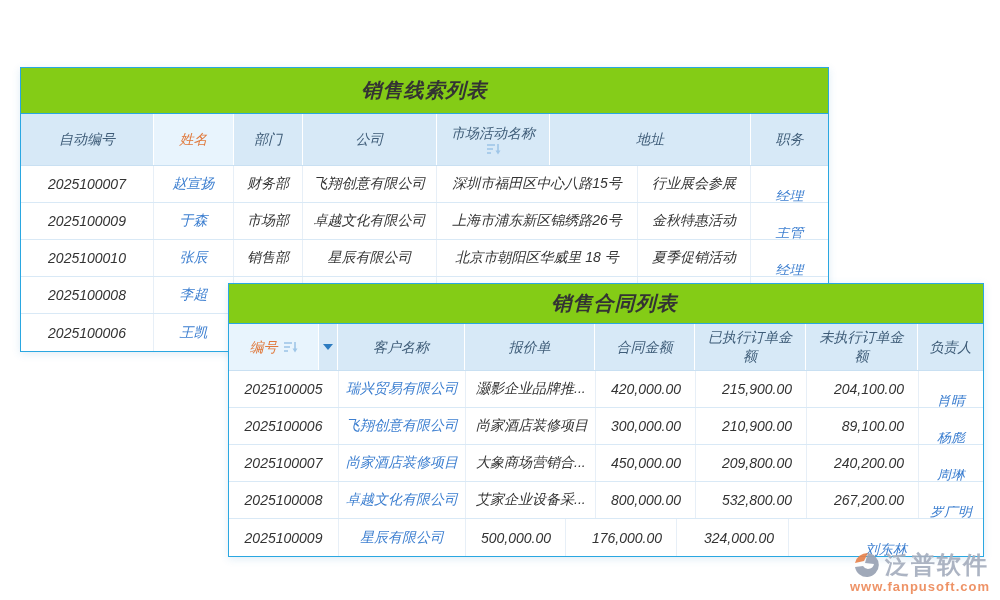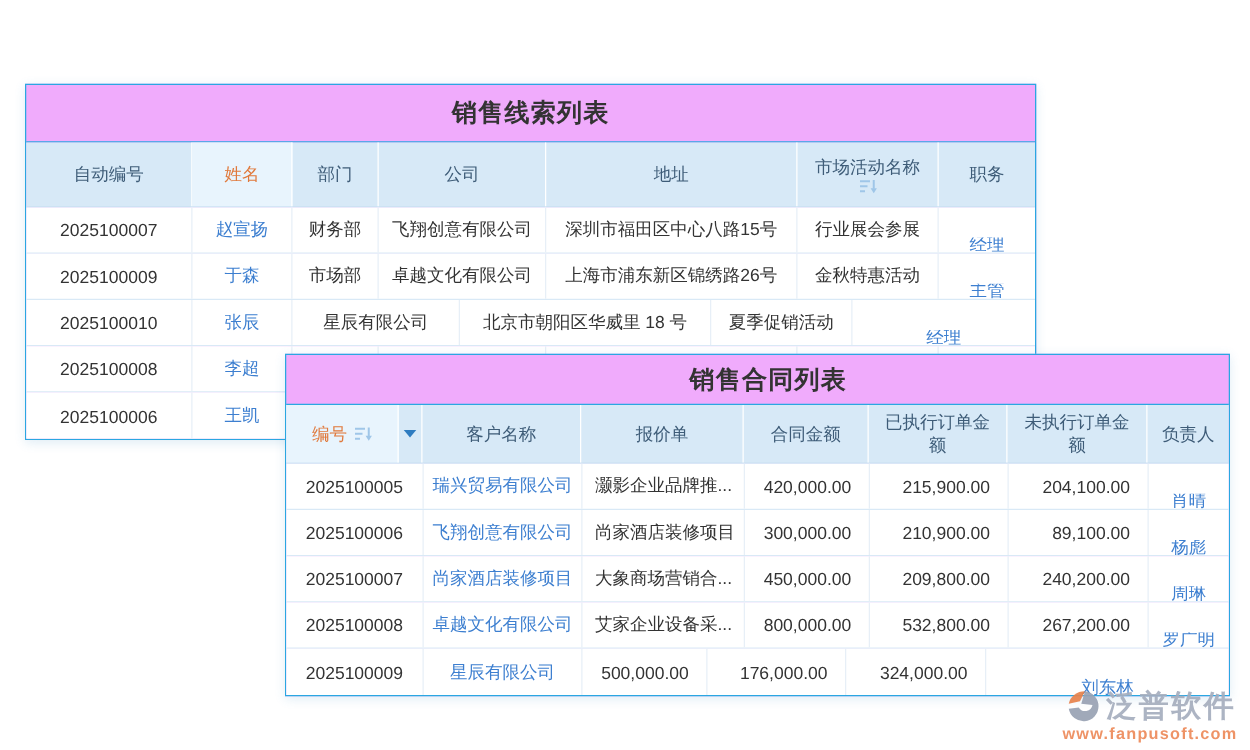--- a/index.html
+++ b/index.html
@@ -12,22 +12,22 @@
     --text:#333333;
     --row-line:#D9E9F6;
     --col-line:#E7EFF7;
     --head-sep:#FFFFFF;
   }
   *{margin:0;padding:0;box-sizing:border-box;}
   html,body{width:1000px;height:600px;background:#fff;overflow:hidden;
     font-family:"Liberation Sans","DejaVu Sans",sans-serif;}
   .stage{position:relative;width:1000px;height:600px;background:#fff;}
 
-  .card{position:absolute;background:#f0abfc;border:1px solid var(--accent);
-    box-shadow:0 2px 8px rgba(60,140,200,.16);}
+  .card{position:absolute;background:#84cc16;border:1px solid var(--accent);
+    box-shadow:0 2px 8px rgba(60,140,200,.16);font-style:italic;}
   #leads-card{left:20px;top:67px;width:809px;z-index:1;}
   #contracts-card{left:228px;top:283px;width:756px;z-index:2;}
 
   .card-title{display:flex;align-items:center;justify-content:center;
     font-size:20px;font-weight:bold;color:#333;border-bottom:1px solid var(--accent);
     letter-spacing:1px;}
   #leads-card .card-title{height:46px;}
   #contracts-card .card-title{height:40px;padding-left:17px;}
 
   .thead{display:flex;background:var(--head-bg);border-bottom:1px solid #C9E0F2;align-items:stretch;}
@@ -75,35 +75,35 @@
         </div>
         <div class="th hl" style="width: 80px;">
           <span class="th-label">姓名</span>
         </div>
         <div class="th" style="width: 69px;">
           <span class="th-label">部门</span>
         </div>
         <div class="th" style="width: 134px;">
           <span class="th-label">公司</span>
         </div>
-        <div class="th" style="width: 201px;">
-          <span class="th-label">地址</span>
-        </div>
         <div class="th stack" style="width: 113px;">
           <span class="th-label">市场活动名称</span>
           <svg class="sort-ic" width="15" height="12" viewBox="0 0 15 12">
             <g stroke="#9FC6E8" stroke-width="1.6" fill="none">
               <line x1="1" y1="2" x2="9" y2="2"></line>
               <line x1="1" y1="6" x2="7" y2="6"></line>
               <line x1="1" y1="10" x2="5" y2="10"></line>
               <line x1="12" y1="1" x2="12" y2="8"></line>
             </g>
             <polygon points="9.5,7.5 14.5,7.5 12,11.5" fill="#9FC6E8"></polygon>
           </svg>
         </div>
+        <div class="th" style="width: 201px;">
+          <span class="th-label">地址</span>
+        </div>
         <div class="th" style="width: 77px;">
           <span class="th-label">职务</span>
         </div>
       </div>
     <div class="tbody">
         <div class="row">
           <div class="cell" style="width: 133px;">2025100007</div>
           <div class="cell link" style="width: 80px;">赵宣扬</div>
           <div class="cell" style="width: 69px;">财务部</div>
           <div class="cell" style="width: 134px;">飞翔创意有限公司</div>
@@ -116,20 +116,21 @@
           <div class="cell link" style="width: 80px;">于森</div>
           <div class="cell" style="width: 69px;">市场部</div>
           <div class="cell" style="width: 134px;">卓越文化有限公司</div>
           <div class="cell" style="width: 201px;">上海市浦东新区锦绣路26号</div>
           <div class="cell" style="width: 113px;">金秋特惠活动</div>
           <div class="cell link" style="width: 77px;">主管</div>
         </div>
         <div class="row">
           <div class="cell" style="width: 133px;">2025100010</div>
           <div class="cell link" style="width: 80px;">张辰</div>
+          <div class="cell" style="width: 69px;">销售部</div>
           <div class="cell" style="width: 134px;">星辰有限公司</div>
           <div class="cell" style="width: 201px;">北京市朝阳区华威里 18 号</div>
           <div class="cell" style="width: 113px;">夏季促销活动</div>
           <div class="cell link" style="width: 77px;">经理</div>
         </div>
         <div class="row">
           <div class="cell" style="width: 133px;">2025100008</div>
           <div class="cell link" style="width: 80px;">李超</div>
           <div class="cell" style="width: 69px;"></div>
           <div class="cell" style="width: 134px;"></div>

